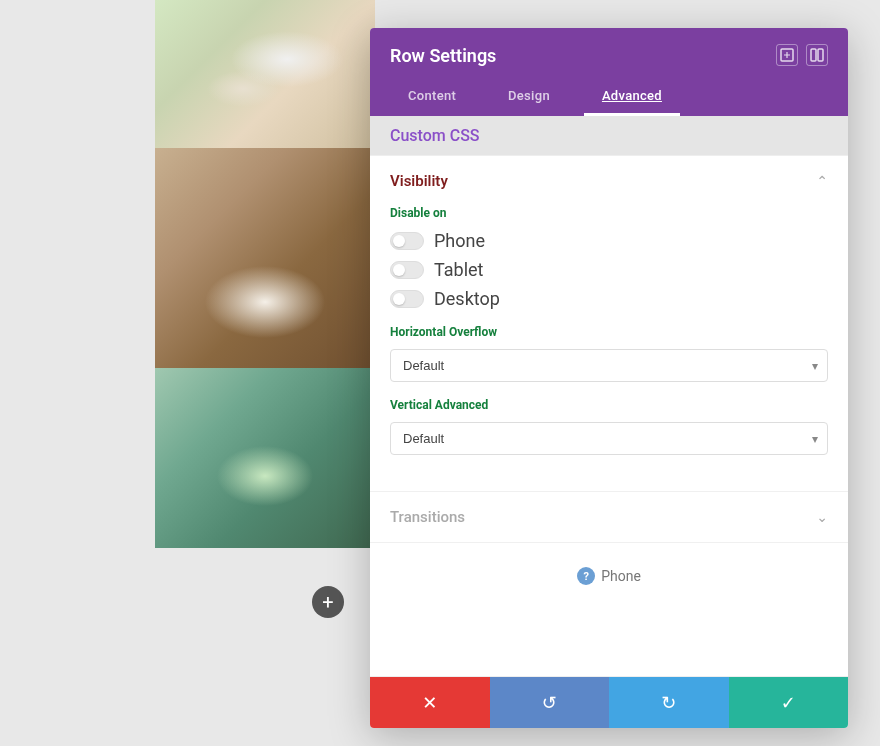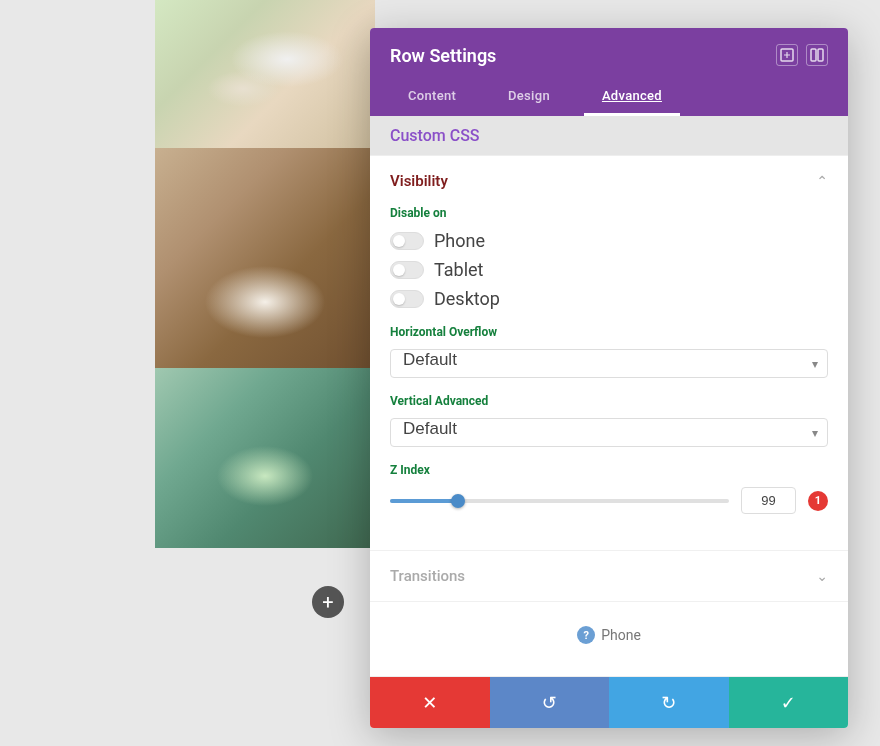--- a/index.html
+++ b/index.html
@@ -266,25 +266,25 @@
     .field-group {
       margin-bottom: 16px;
     }
 
     .select-wrapper {
       position: relative;
     }
 
     .select-wrapper select {
       width: 100%;
-      padding: 0 32px 8px 12px;
+      padding: 8px 32px 8px 12px;
       border: 1px solid #ddd;
       border-radius: 4px;
       background: #fff;
-      font-size: 17px;
+      font-size: 13px;
       color: #444;
       appearance: none;
       cursor: pointer;
       outline: none;
     }
 
     .select-arrow {
       position: absolute;
       right: 10px;
       top: 50%;
@@ -537,31 +537,20 @@
               <option>Default</option>
               <option>Visible</option>
               <option>Hidden</option>
               <option>Scroll</option>
               <option>Auto</option>
             </select>
             <span class="select-arrow">▾</span>
           </div>
         </div>
 
-        <div class="field-group">
-          <div class="field-label">Z Index</div>
-          <div class="slider-row">
-            <div class="slider-track">
-              <div class="slider-fill"></div>
-              <div class="slider-thumb"></div>
-            </div>
-            <input type="text" class="slider-input" value="99" style="">
-            <div class="badge-red">1</div>
-          </div>
-        </div>
       </div>
     </div>
 
     <div class="transitions-section">
       <div class="transitions-header">
         <span class="transitions-title">Transitions</span>
         <span class="section-arrow">⌄</span>
       </div>
     </div>
 

